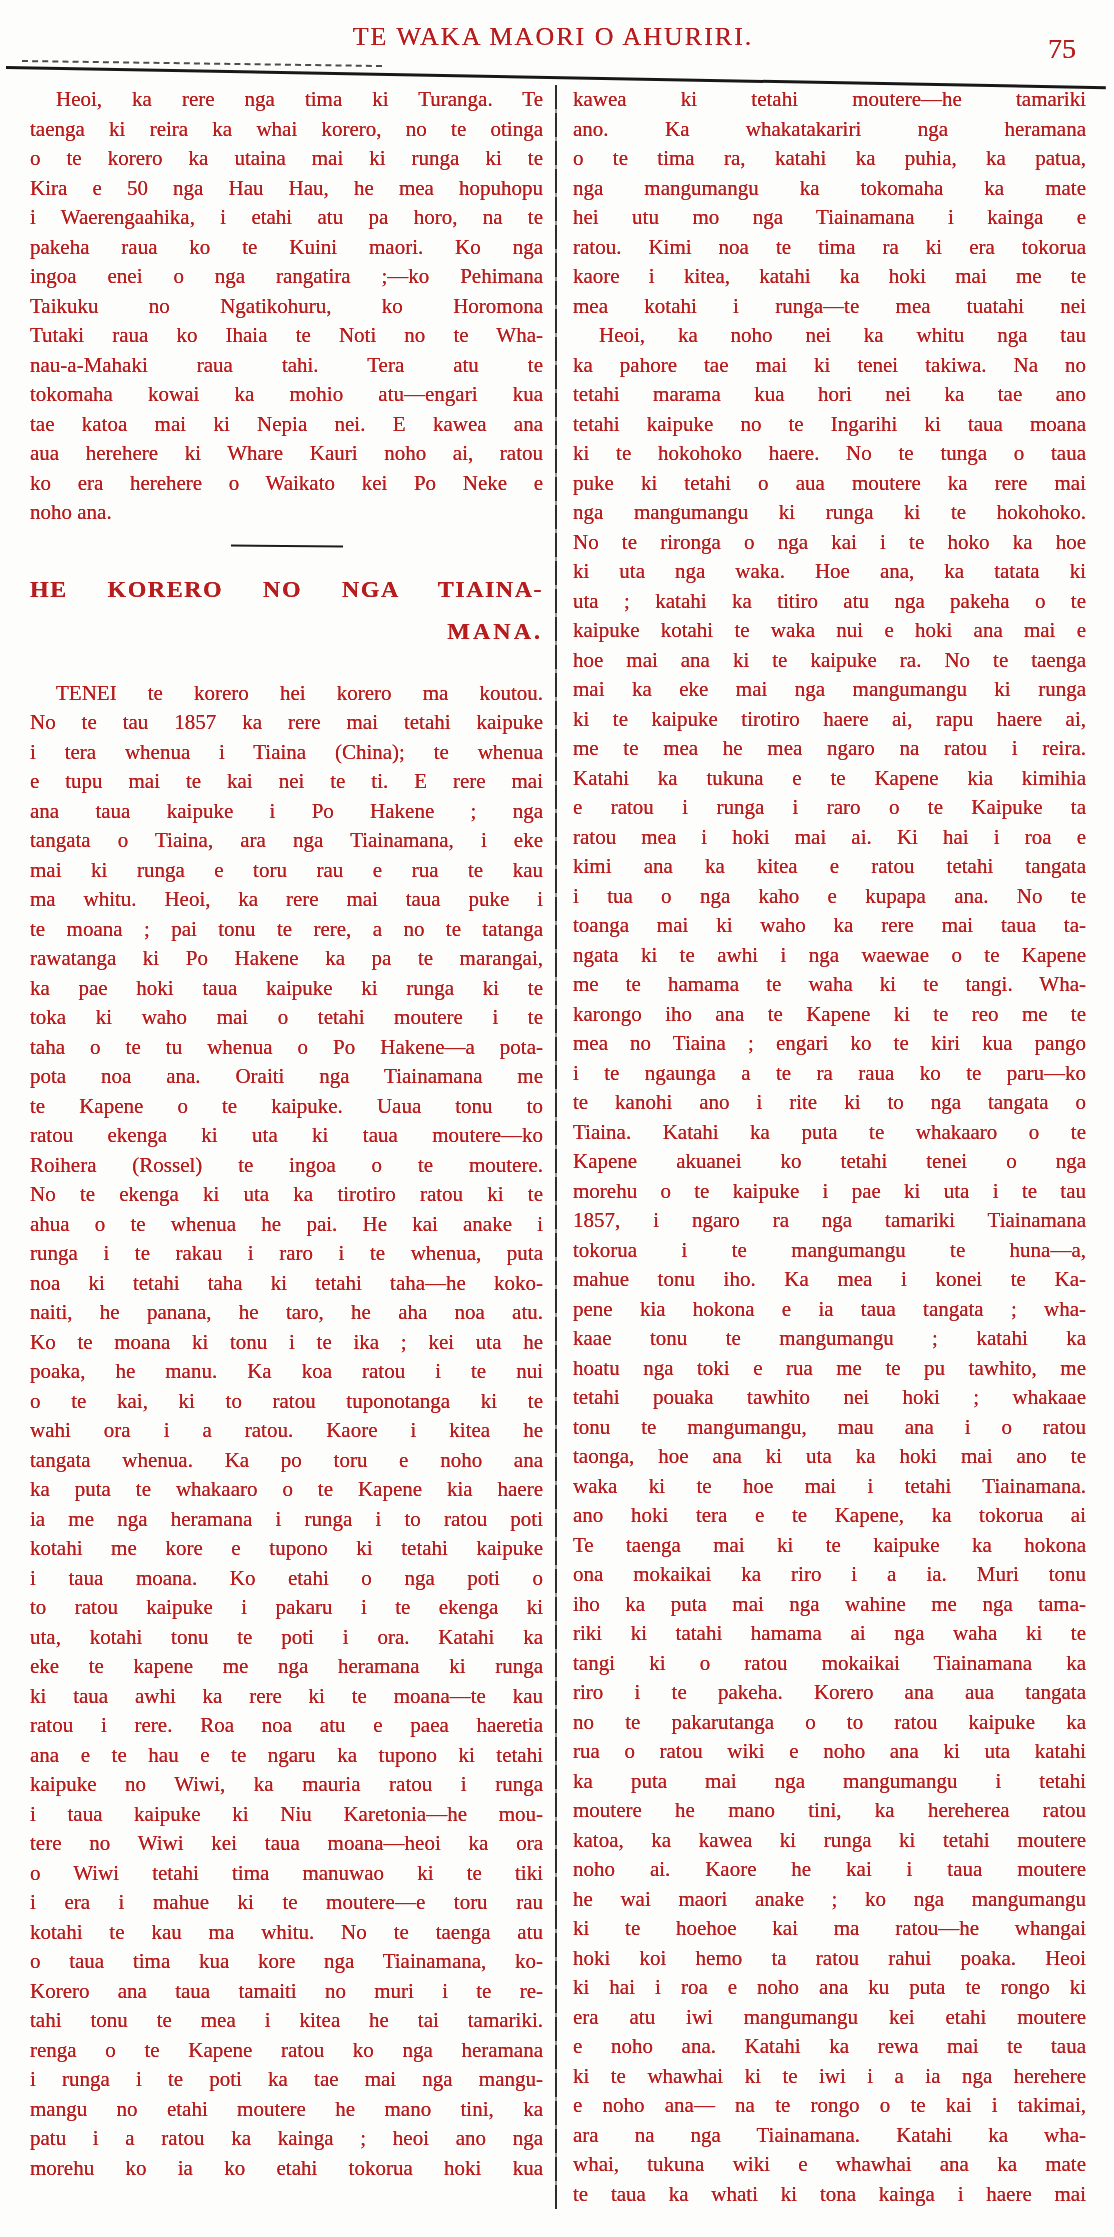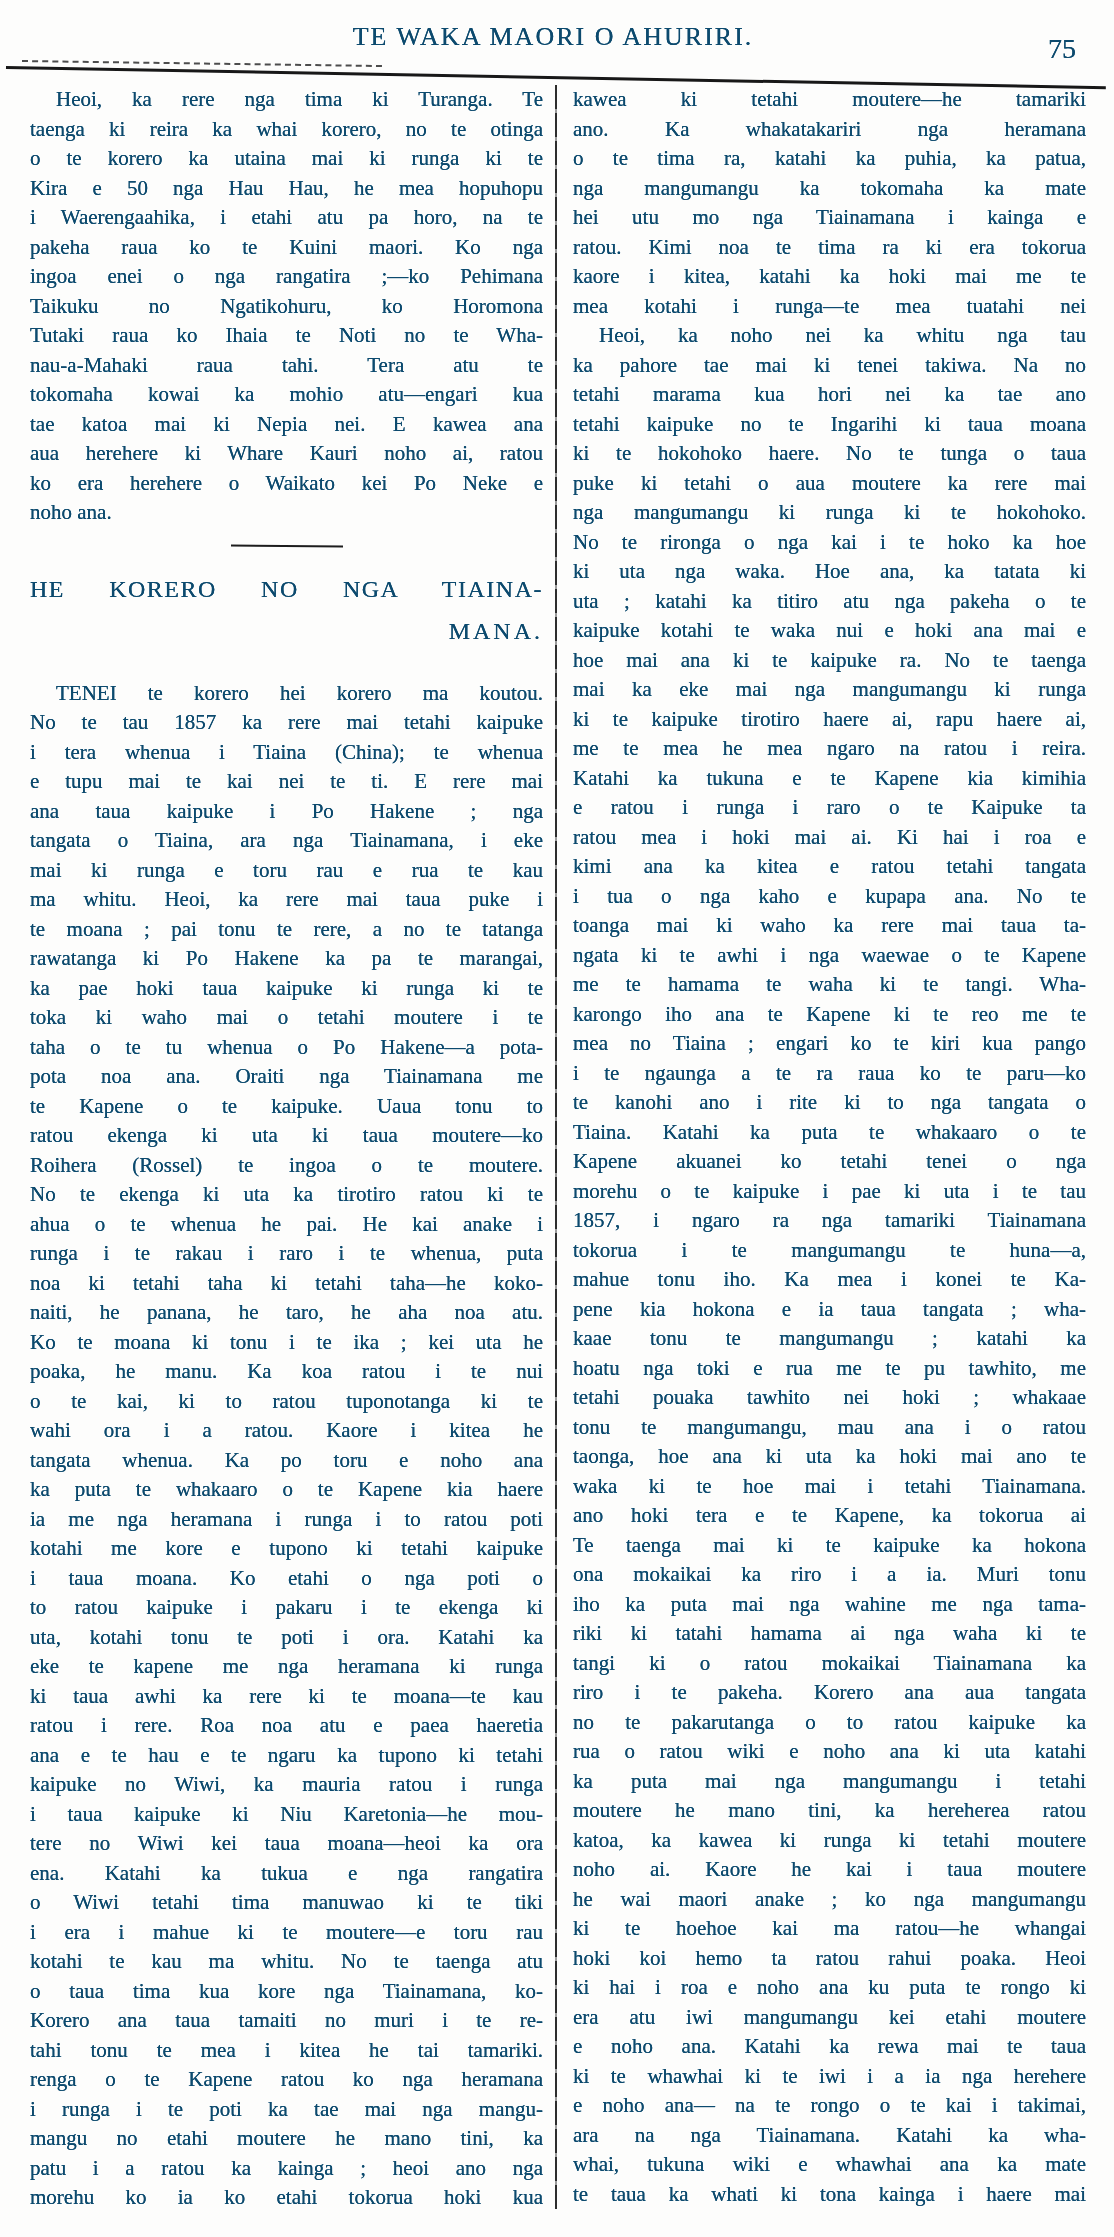--- a/index.html
+++ b/index.html
@@ -7,21 +7,21 @@
     padding: 0;
     background: #ffffff;
   }
   .page {
     position: relative;
     width: 1114px;
     height: 2237px;
     background: #fdfdfc;
     overflow: hidden;
     font-family: "Liberation Serif", "DejaVu Serif", serif;
-    color: #0c4a6e;
+    color: #b91c1c;
   }
   
   .masthead { position: absolute; top: 0; left: 0; right: 0; height: 85px; }
   .masthead-title {
     position: absolute;
     top: 22px; left: 50%;
     transform: translateX(-51%);
     font-size: 26px;
     letter-spacing: 2px;
     white-space: nowrap;
@@ -84,21 +84,21 @@
   
   .section-divider {
     width: 112px;
     height: 0;
     border-top: 2.5px solid #1d1d1d;
     margin: 17px auto 0 auto;
     transform: rotate(0.5deg);
   }
   .section-heading {
     margin: 22px 0 26px 0;
-    font-weight: normal;
+    font-weight: bold;
     font-size: 24px;
     text-shadow: 0 0 0.6px currentColor;
   }
   .heading-line-1 {
     height: 40px; line-height: 40px;
     white-space: nowrap;
     letter-spacing: 1.5px;
     text-align: justify;
     text-align-last: justify;
   }
@@ -179,21 +179,20 @@
           <div class="text-line">i taua moana. Ko etahi o nga poti o</div>
           <div class="text-line">to ratou kaipuke i pakaru i te ekenga ki</div>
           <div class="text-line">uta, kotahi tonu te poti i ora. Katahi ka</div>
           <div class="text-line">eke te kapene me nga heramana ki runga</div>
           <div class="text-line">ki taua awhi ka rere ki te moana—te kau</div>
           <div class="text-line">ratou i rere. Roa noa atu e paea haeretia</div>
           <div class="text-line">ana e te hau e te ngaru ka tupono ki tetahi</div>
           <div class="text-line">kaipuke no Wiwi, ka mauria ratou i runga</div>
           <div class="text-line">i taua kaipuke ki Niu Karetonia—he mou-</div>
           <div class="text-line">tere no Wiwi kei taua moana—heoi ka ora</div>
-          <div class="text-line">ena. Katahi ka tukua e nga rangatira</div>
           <div class="text-line">o Wiwi tetahi tima manuwao ki te tiki</div>
           <div class="text-line">i era i mahue ki te moutere—e toru rau</div>
           <div class="text-line">kotahi te kau ma whitu. No te taenga atu</div>
           <div class="text-line">o taua tima kua kore nga Tiainamana, ko-</div>
           <div class="text-line">Korero ana taua tamaiti no muri i te re-</div>
           <div class="text-line">tahi tonu te mea i kitea he tai tamariki.</div>
           <div class="text-line">renga o te Kapene ratou ko nga heramana</div>
           <div class="text-line">i runga i te poti ka tae mai nga mangu-</div>
           <div class="text-line">mangu no etahi moutere he mano tini, ka</div>
           <div class="text-line">patu i a ratou ka kainga ; heoi ano nga</div>

